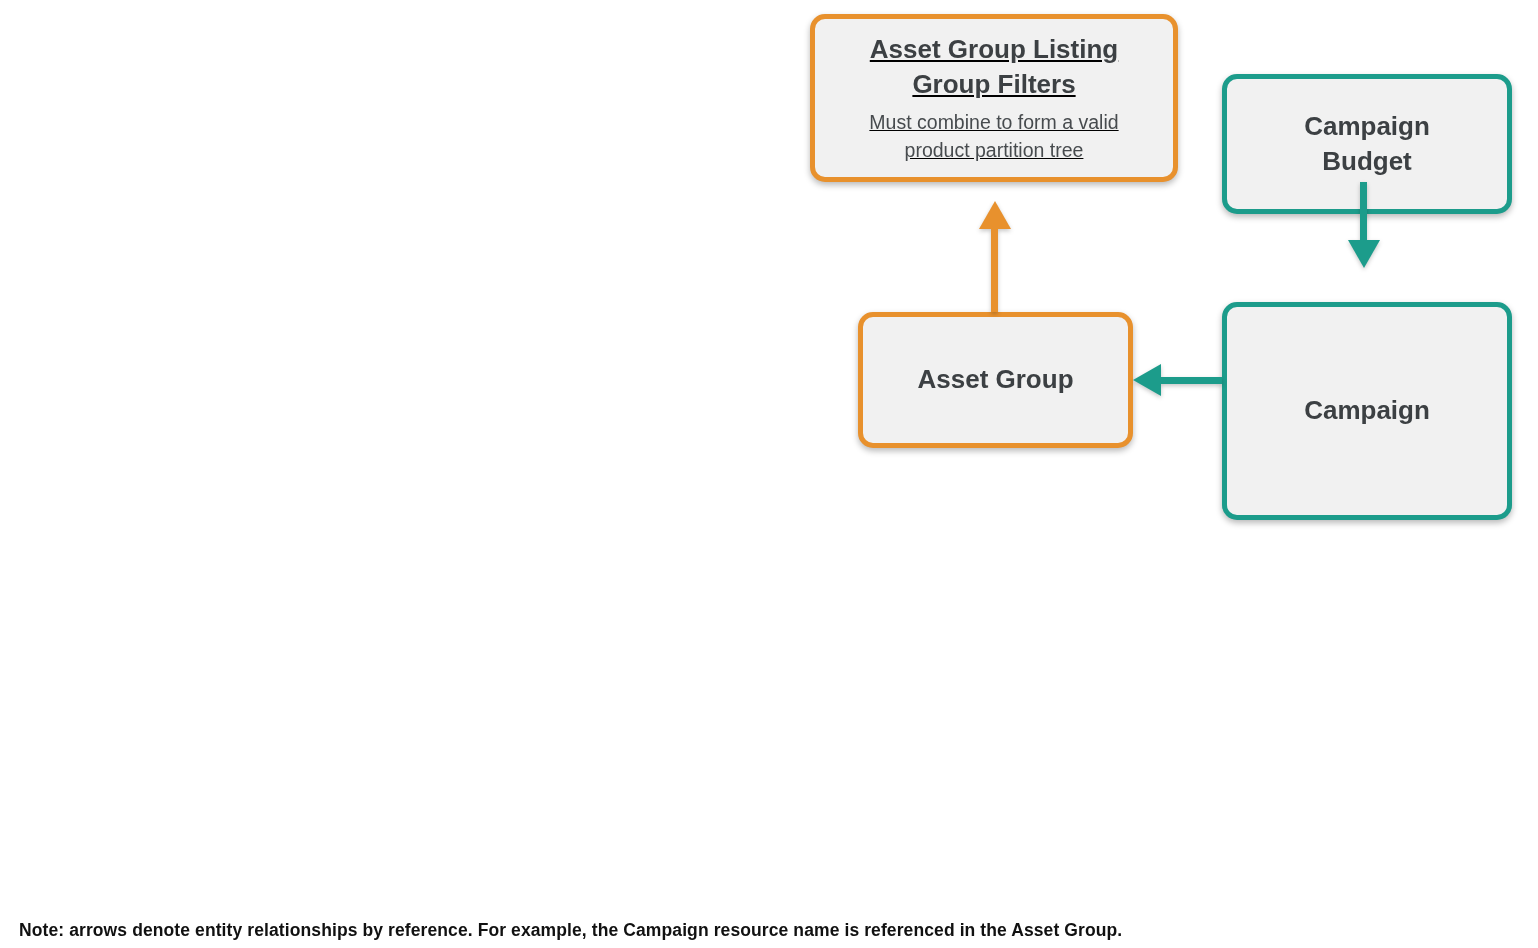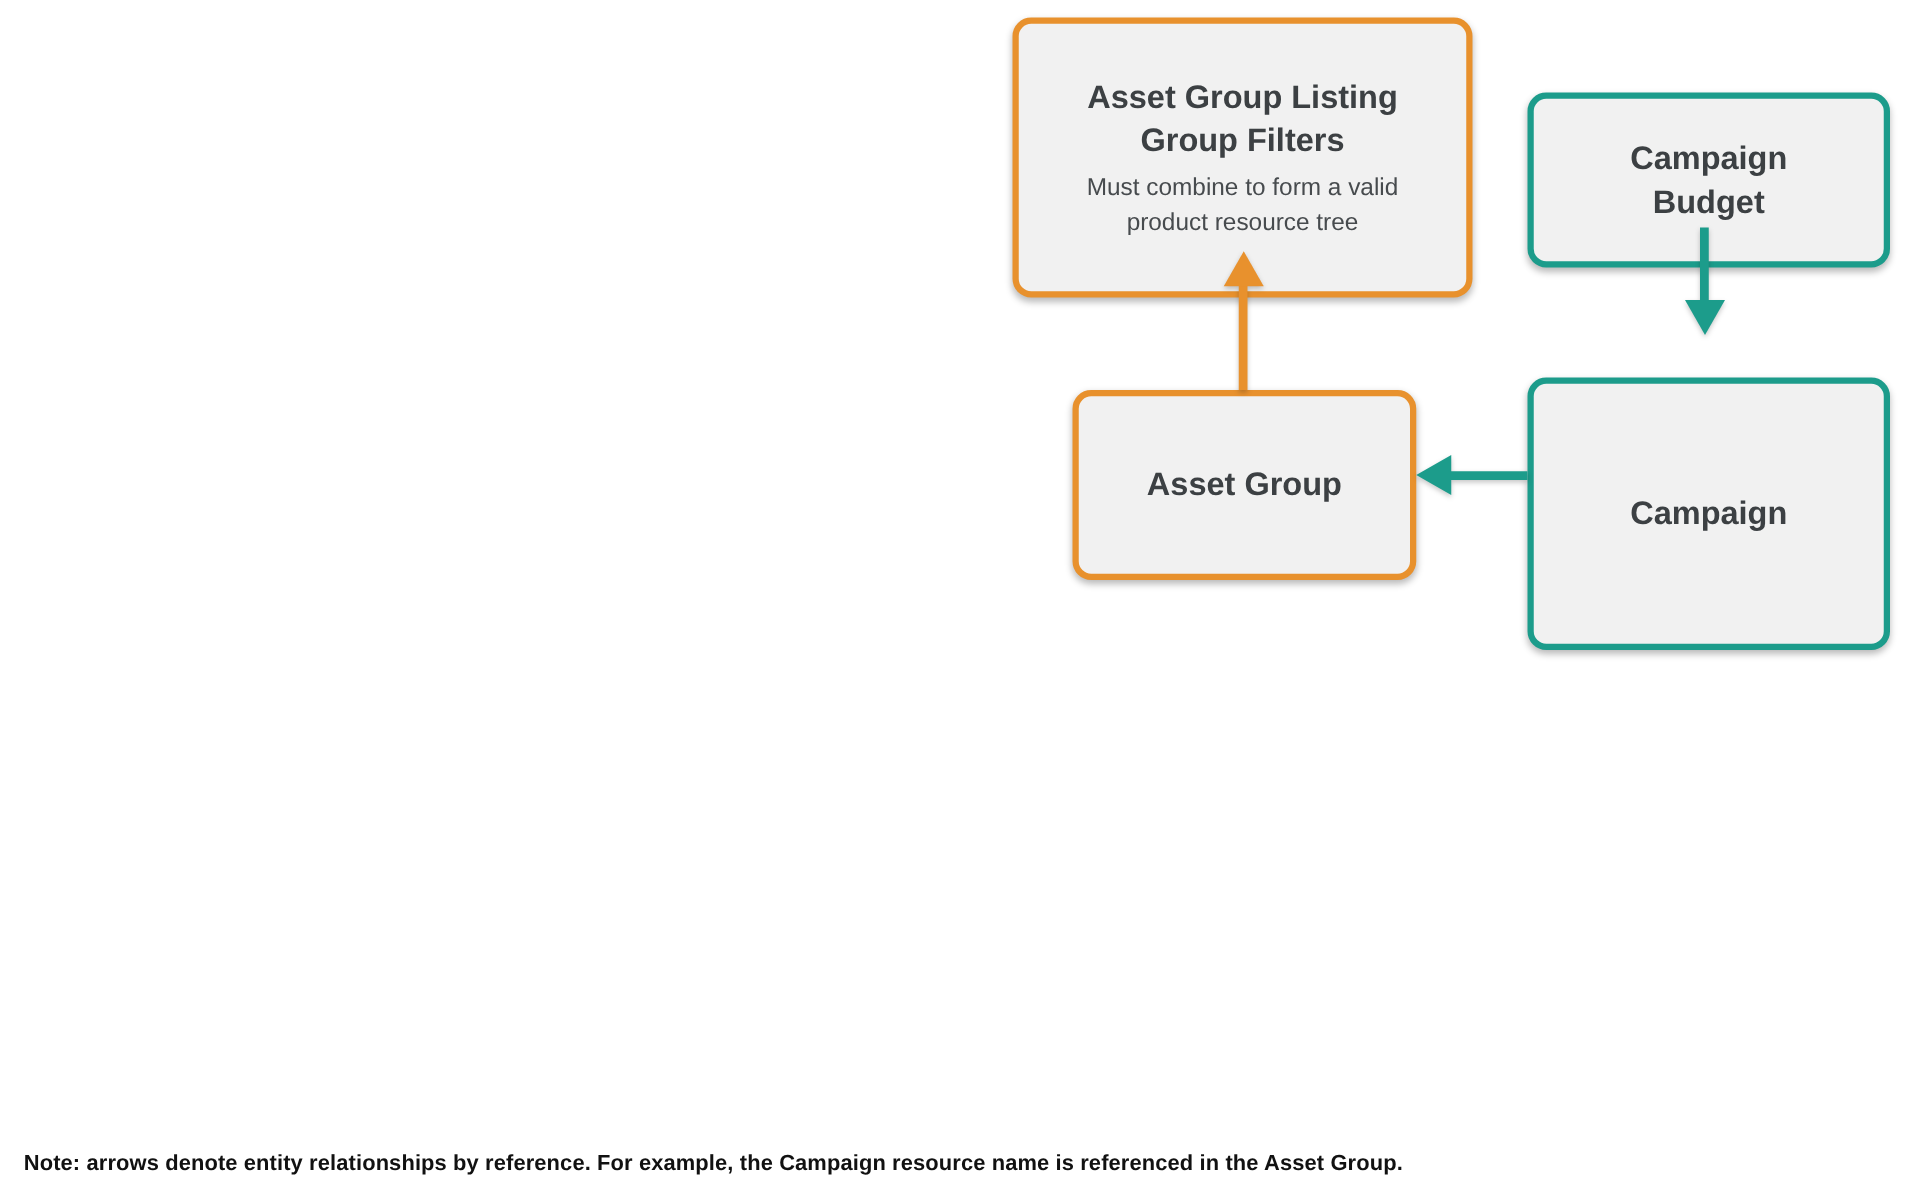--- a/index.html
+++ b/index.html
@@ -44,24 +44,24 @@
   }
   .node-sub {
     font-size: 19.5px;
     font-weight: 400;
     color: var(--subtitle-text);
     line-height: 1.4;
     margin-top: 7px;
     white-space: pre-line;
   }
   
-  #node-listing-filters { left: 810px; top: 14px;  width: 368px; height: 224px; }
+  #node-listing-filters { left: 810px; top: 14px;  width: 368px; height: 168px; text-decoration: underline; }
   #node-campaign-budget { left: 1222px; top: 42px;  width: 290px; height: 140px; }
   #node-campaign        { left: 1222px; top: 270px; width: 290px; height: 218px; }
-  #node-asset-group     { left: 858px;  top: 312px; width: 275px; height: 152px; }
+  #node-asset-group     { left: 858px;  top: 312px; width: 275px; height: 136px; }
 
   
   .arrow { position: absolute; filter: drop-shadow(0 2px 2px rgba(0,0,0,0.22)); }
   .shaft { position: absolute; }
   .shaft.orange { background: var(--orange); }
   .shaft.teal   { background: var(--teal); }
   .head { position: absolute; width: 0; height: 0; }
   .head.up {
     border-left: 16px solid transparent;
     border-right: 16px solid transparent;
@@ -100,21 +100,21 @@
 </style>
 </head>
 <body>
 
 <div class="canvas">
 
   <div class="node orange" id="node-listing-filters">
     <div class="node-title">Asset Group Listing
 Group Filters</div>
     <div class="node-sub">Must combine to form a valid
-product resource tree</div>
+product partition tree</div>
   </div>
 
   <div class="node teal" id="node-campaign-budget">
     <div class="node-title">Campaign
 Budget</div>
   </div>
 
   <div class="node teal" id="node-campaign">
     <div class="node-title">Campaign</div>
   </div>

